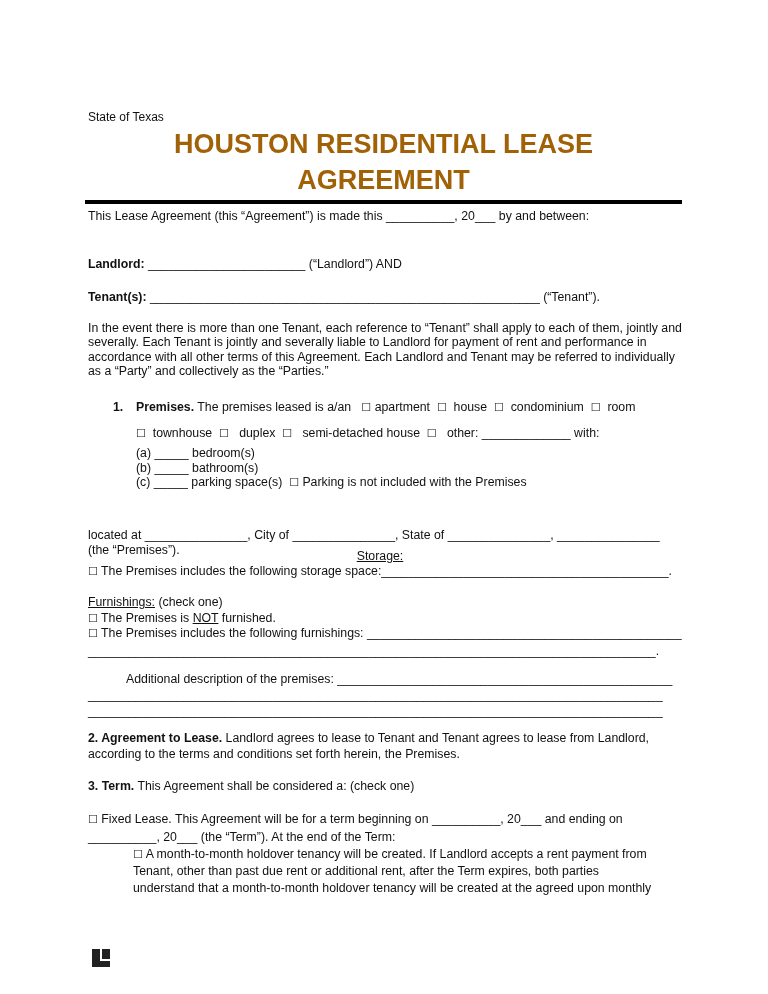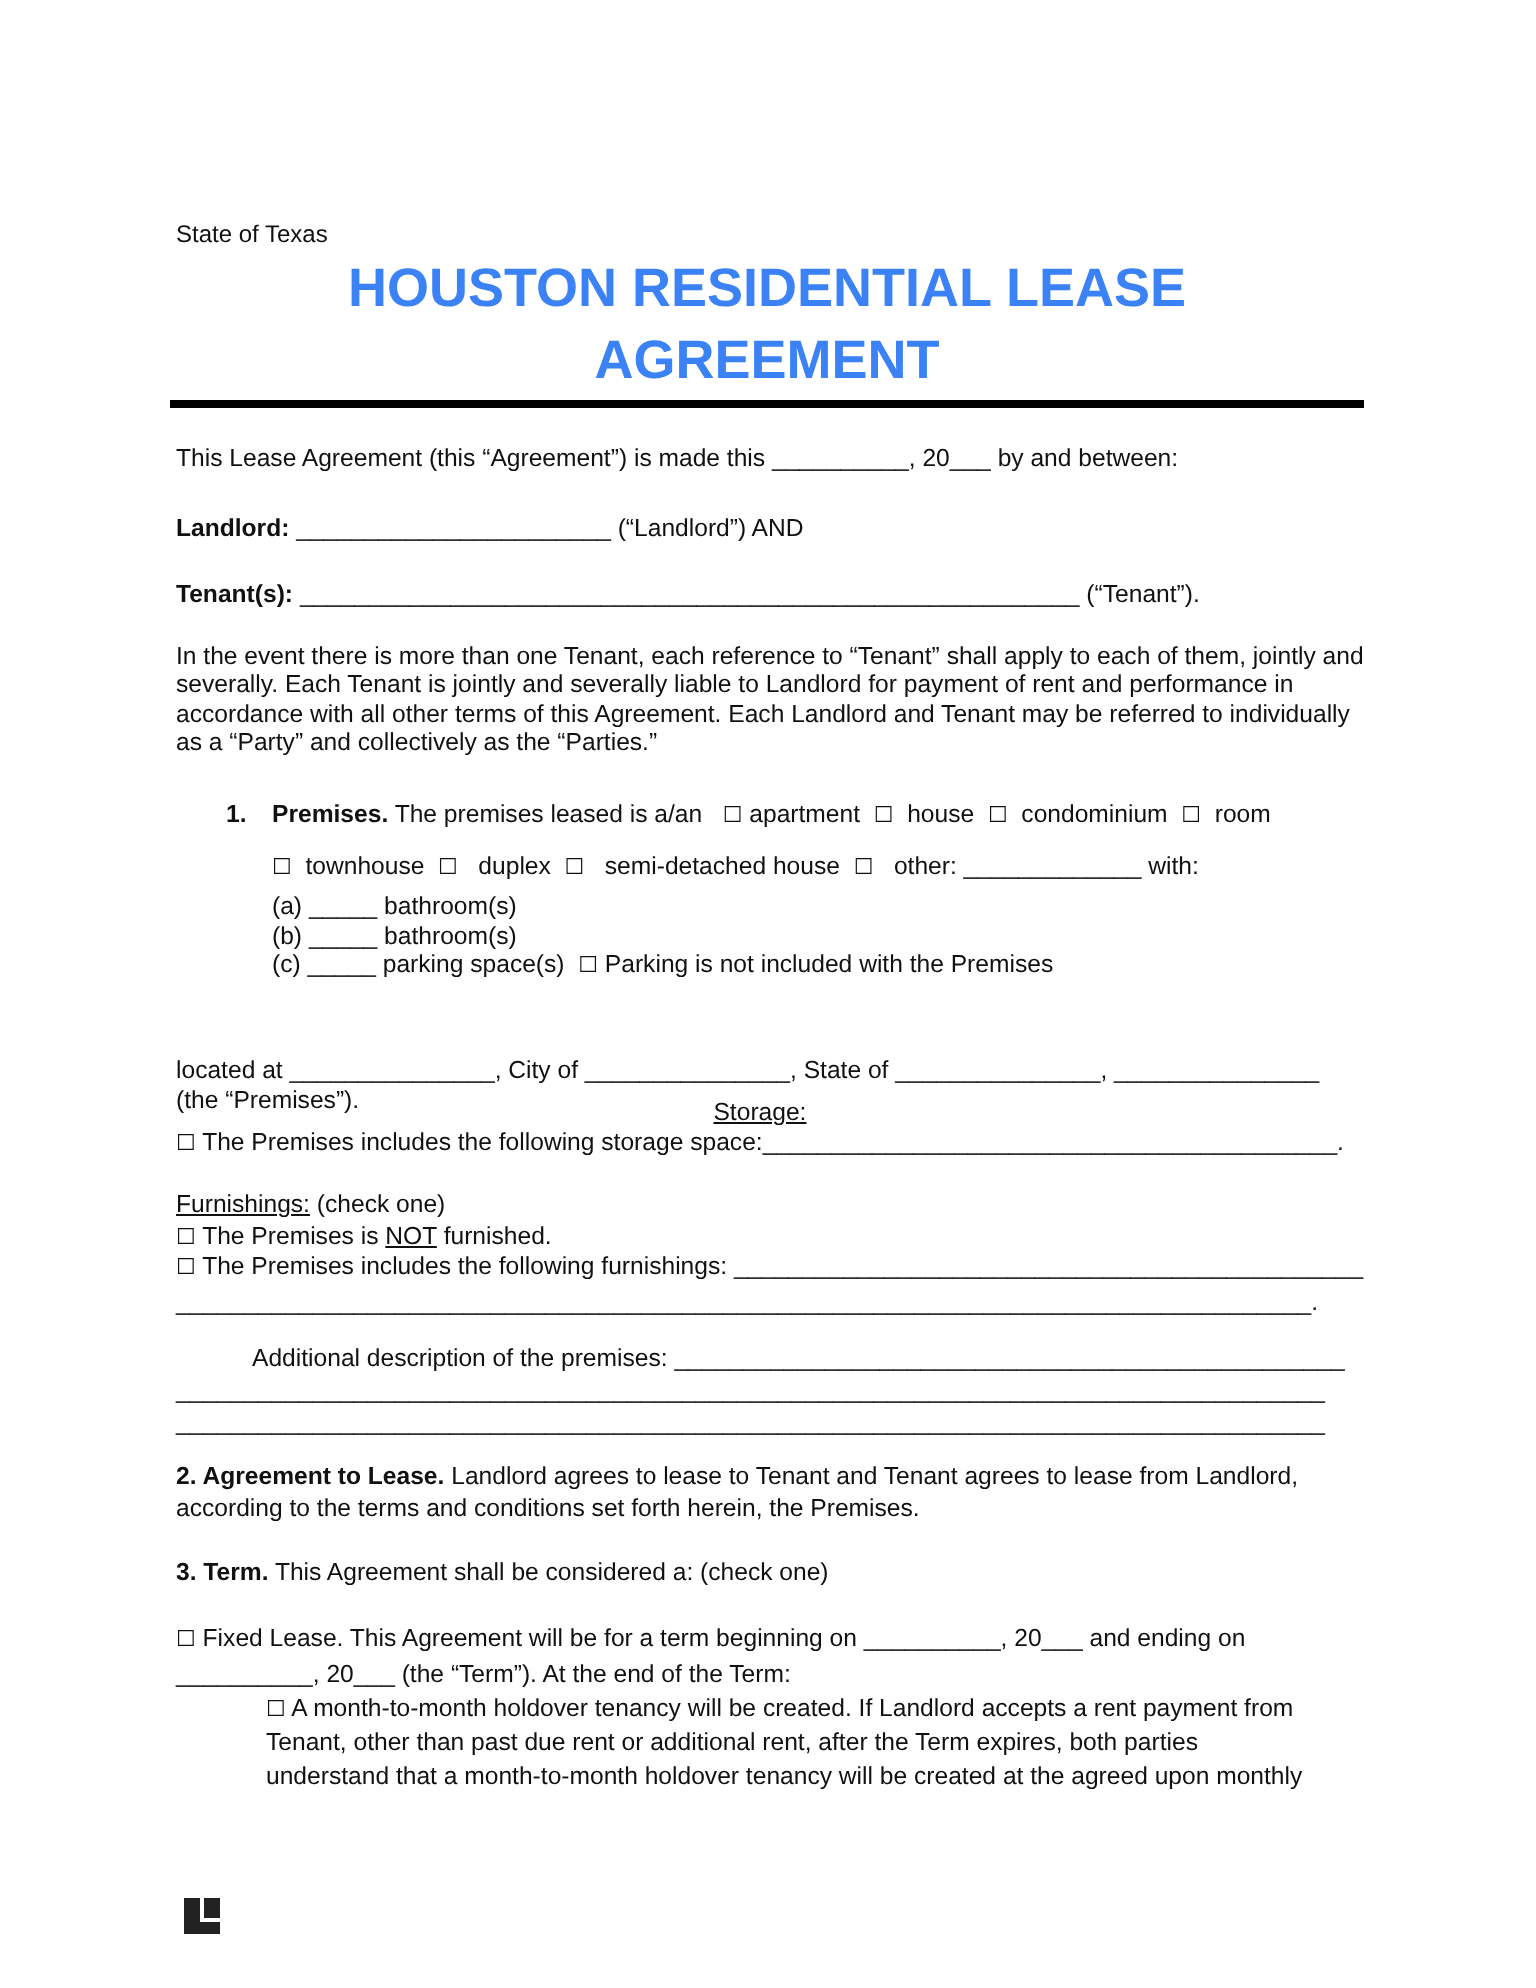--- a/index.html
+++ b/index.html
@@ -8,21 +8,21 @@
     font-family: "Liberation Sans", sans-serif; color: #111111;
   }
   .page { position: absolute; left: 0; top: 0; width: 768px; height: 943px; }
   .abs { position: absolute; white-space: nowrap; }
   .t { font-size: 12.3px; line-height: 15px; }
   .b { font-weight: bold; }
   .u { text-decoration: underline; }
   .state { left: 88px; top: 110px; font-size: 12px; }
   .title {
     left: 85px; width: 597px; text-align: center; font-weight: bold;
-    font-size: 27px; line-height: 38px; color: #3b82f6;
+    font-size: 27px; line-height: 38px; color: #a16207;
   }
   .title1 { top: 125px; }
   .title2 { top: 161px; }
   .rule { left: 85px; top: 200px; width: 597px; height: 4px; background: #000; }
   .para { left: 88px; width: 594px; white-space: normal; font-size: 12.3px; line-height: 14.4px; }
   .box { font-family: "DejaVu Sans", sans-serif; font-size: 11px; }
   .logo {
     left: 92px; top: 949px; width: 18px; height: 18px;
   }
   .logo .l1 { position: absolute; left: 0; top: 0; width: 8px; height: 18px; background: #222; }
@@ -32,21 +32,21 @@
 </head>
 <body>
 
 <div class="page">
 
   <div class="abs state">State of Texas</div>
   <div class="abs title title1">HOUSTON RESIDENTIAL LEASE</div>
   <div class="abs title title2">AGREEMENT</div>
   <div class="abs rule"></div>
 
-  <div class="abs t" style="left:88px; top:222px;text-align:center;">This Lease Agreement (this “Agreement”) is made this __________, 20___ by and between:</div>
+  <div class="abs t" style="left:88px; top:209px;text-align:center;">This Lease Agreement (this “Agreement”) is made this __________, 20___ by and between:</div>
 
   <div class="abs t" style="left:88px; top:257px;">
     <span class="b">Landlord:</span><span> _______________________ (“Landlord”) AND</span>
   </div>
 
   <div class="abs t" style="left:88px; top:290px;">
     <span class="b">Tenant(s):</span><span> _________________________________________________________ (“Tenant”).</span>
   </div>
 
   <div class="abs para" style="top:321px;">In the event there is more than one Tenant, each reference to “Tenant” shall apply to each of them, jointly and severally. Each Tenant is jointly and severally liable to Landlord for payment of rent and performance in accordance with all other terms of this Agreement. Each Landlord and Tenant may be referred to individually as a “Party” and collectively as the “Parties.”</div>
@@ -71,21 +71,21 @@
     &nbsp;<span>townhouse</span>
     &nbsp;<span class="box">☐</span>
     &nbsp;&nbsp;<span>duplex</span>
     &nbsp;<span class="box">☐</span>
     &nbsp;&nbsp;<span>semi-detached house</span>
     &nbsp;<span class="box">☐</span>
     &nbsp;&nbsp;<span>other: _____________ with:</span>
   </div>
 
   <div class="abs t" style="left:136px; top:446px; line-height:14.5px;">
-    <div>(a) _____ bathroom(s)</div>
+    <div>(a) _____ bedroom(s)</div>
     <div>(b) _____ bathroom(s)</div>
     <div>
       <span>(c) _____ parking space(s)</span>
       &nbsp;<span class="box">☐</span>
       <span>Parking is not included with the Premises</span>
     </div>
   </div>
 
   <div class="abs t" style="left:88px; top:506px; line-height:14.5px;margin-top:22px;">
     <div>located at _______________, City of _______________, State of _______________, _______________</div>

